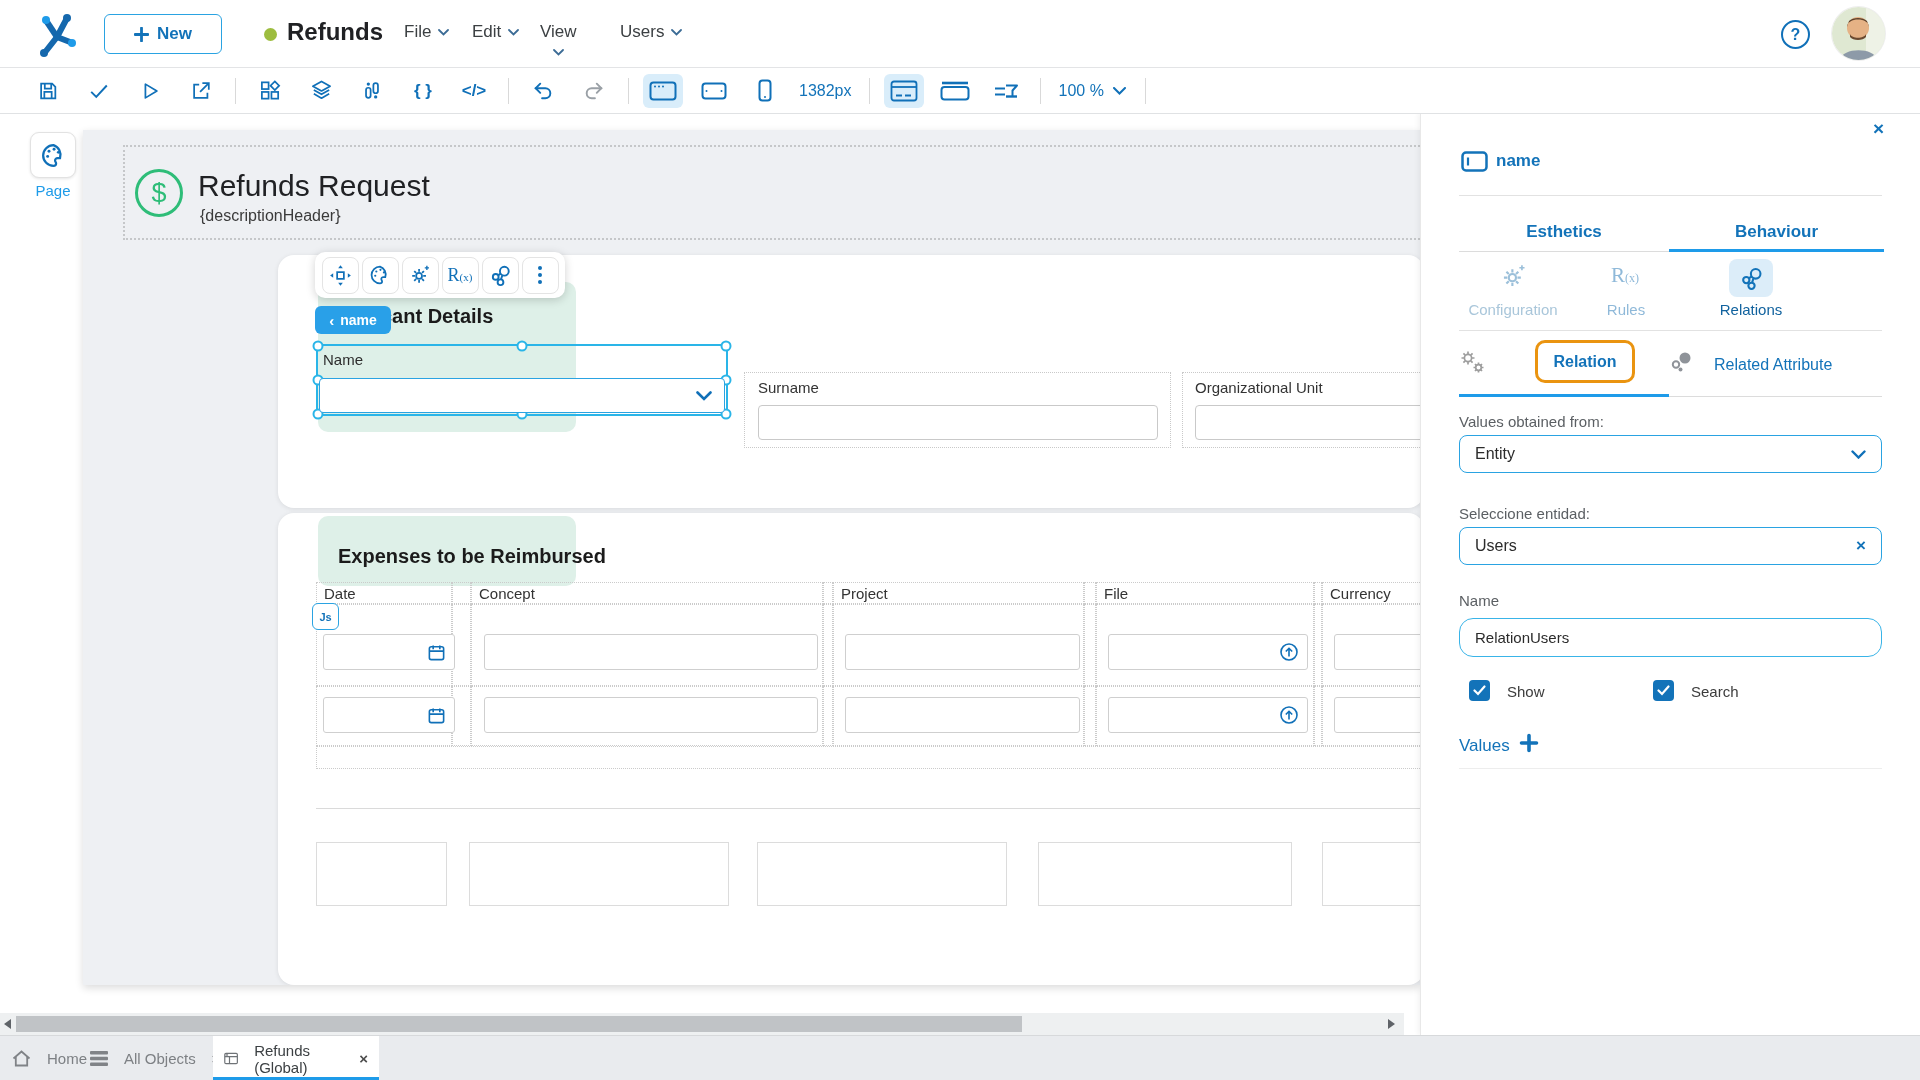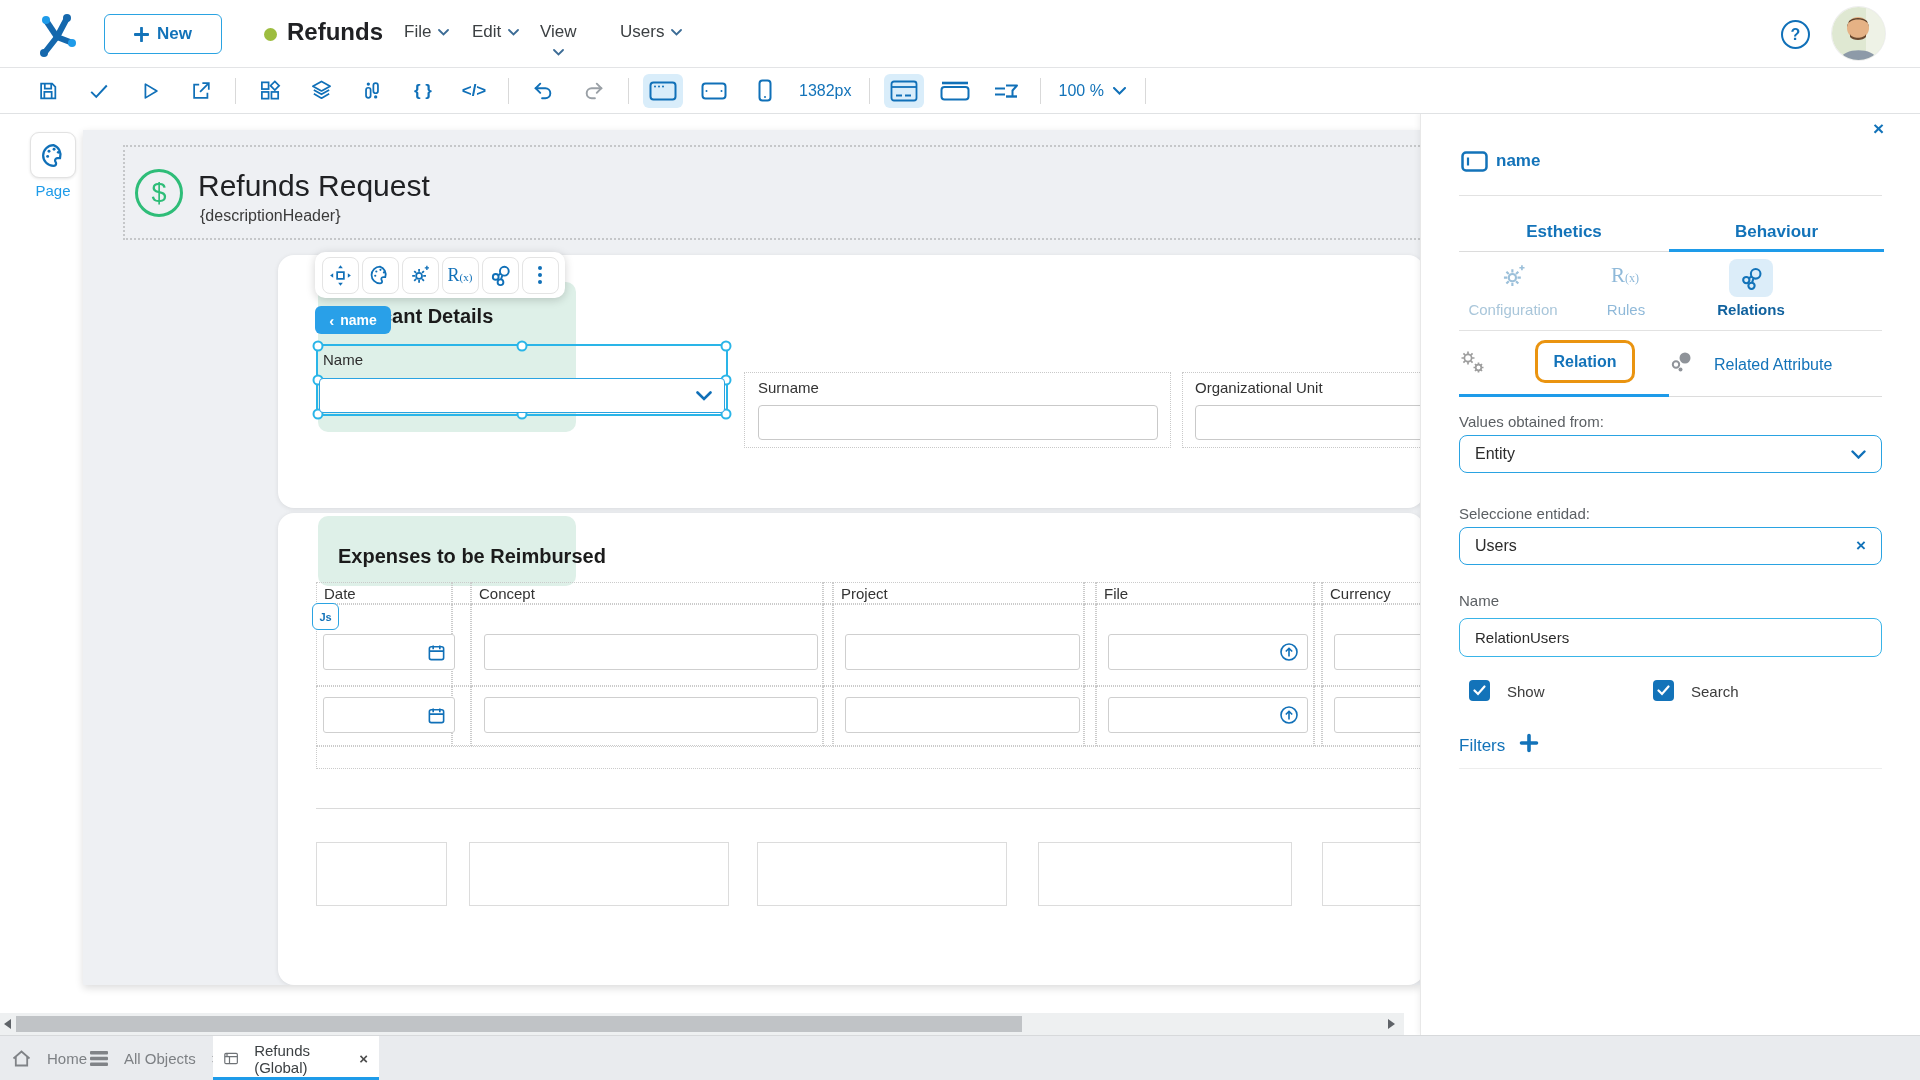--- a/index.html
+++ b/index.html
@@ -518,21 +518,21 @@
   <div class="sub-lab" style="left:165px;width:80px;color:#8fb9d9;"><span>Rules</span></div>
 
   <div class="rel-iconbox">
     <svg width="25" height="25" viewBox="0 0 24 24" fill="none" stroke="#1373b9" stroke-width="2">
         <circle cx="16" cy="7.5" r="4.6"></circle>
         <circle cx="7" cy="13.5" r="3"></circle>
         <circle cx="12" cy="19" r="3"></circle>
         <path d="M12.2 10l-2.5 1.6M13.8 12l-1.2 4"></path>
       </svg>
   </div>
-  <div class="sub-lab" style="left:285px;width:90px;color:#11629e;font-weight:bold;"><span>Relations</span></div>
+  <div class="sub-lab" style="left:285px;width:90px;color:#11629e;font-weight:normal;"><span>Relations</span></div>
 
   <div class="p-div" style="top:217px;"></div>
 
   <div style="left:36px;top:235px;">
     <svg width="30" height="28" viewBox="0 0 30 28" fill="none" stroke="#9e9e9e" stroke-width="1.7">
         <circle cx="11" cy="10" r="3.6"></circle>
         <path d="M11 3.5v2.5M11 14v2.5M4.5 10H7M15 10h2.5M6.4 5.4l1.8 1.8M13.8 12.8l1.8 1.8M6.4 14.6l1.8-1.8M13.8 7.2l1.8-1.8"></path>
         <circle cx="21.5" cy="19.5" r="2.8"></circle>
         <path d="M21.5 14.5v2M21.5 22.5v2M16.5 19.5h2M24.5 19.5h2M18 16l1.4 1.4M23.6 21.6l1.4 1.4M18 23l1.4-1.4M23.6 17.4l1.4-1.4"></path>
       </svg>
@@ -559,38 +559,38 @@
       </svg>
   </div>
 
   <div class="p-lab" style="left:38px;top:392px;">Seleccione entidad:</div>
   <div class="p-select" style="top:414px;">
     <span>Users</span>
     <span class="x-clear"></span>
   </div>
 
   <div class="p-lab" style="left:38px;top:479px;">Name</div>
-  <div class="p-input" style="top:505px;">
+  <div class="p-input" style="top:505px;border-radius:14px;">
     <span>RelationUsers</span>
   </div>
 
   <div class="cb" style="left:48px;top:567px;">
       <svg width="13" height="11" viewBox="0 0 13 11">
         <path d="M1.5 5.5l3.5 3.5L11.5 1.5" stroke="#fff" stroke-width="2.2" fill="none" stroke-linecap="round"></path>
       </svg>
     </div>
   <div class="cb-lab" style="left:86px;top:570px;">Show</div>
   <div class="cb" style="left:232px;top:567px;">
       <svg width="13" height="11" viewBox="0 0 13 11">
         <path d="M1.5 5.5l3.5 3.5L11.5 1.5" stroke="#fff" stroke-width="2.2" fill="none" stroke-linecap="round"></path>
       </svg>
     </div>
   <div class="cb-lab" style="left:270px;top:570px;">Search</div>
 
-  <div class="filters-lab">Filters</div>
+  <div class="filters-lab">Values</div>
   <div style="left:98px;top:620px;cursor:pointer;">
     <svg width="20" height="20" viewBox="0 0 20 20">
         <path d="M10 2.5v15M2.5 10h15" stroke="#1373b9" stroke-width="3.6" stroke-linecap="round"></path>
       </svg>
   </div>
   <div class="p-div" style="top:655px;background:#ededed;"></div>
 </aside>
 
 <div class="hscroll">
   <span class="arr arr-l"></span>

